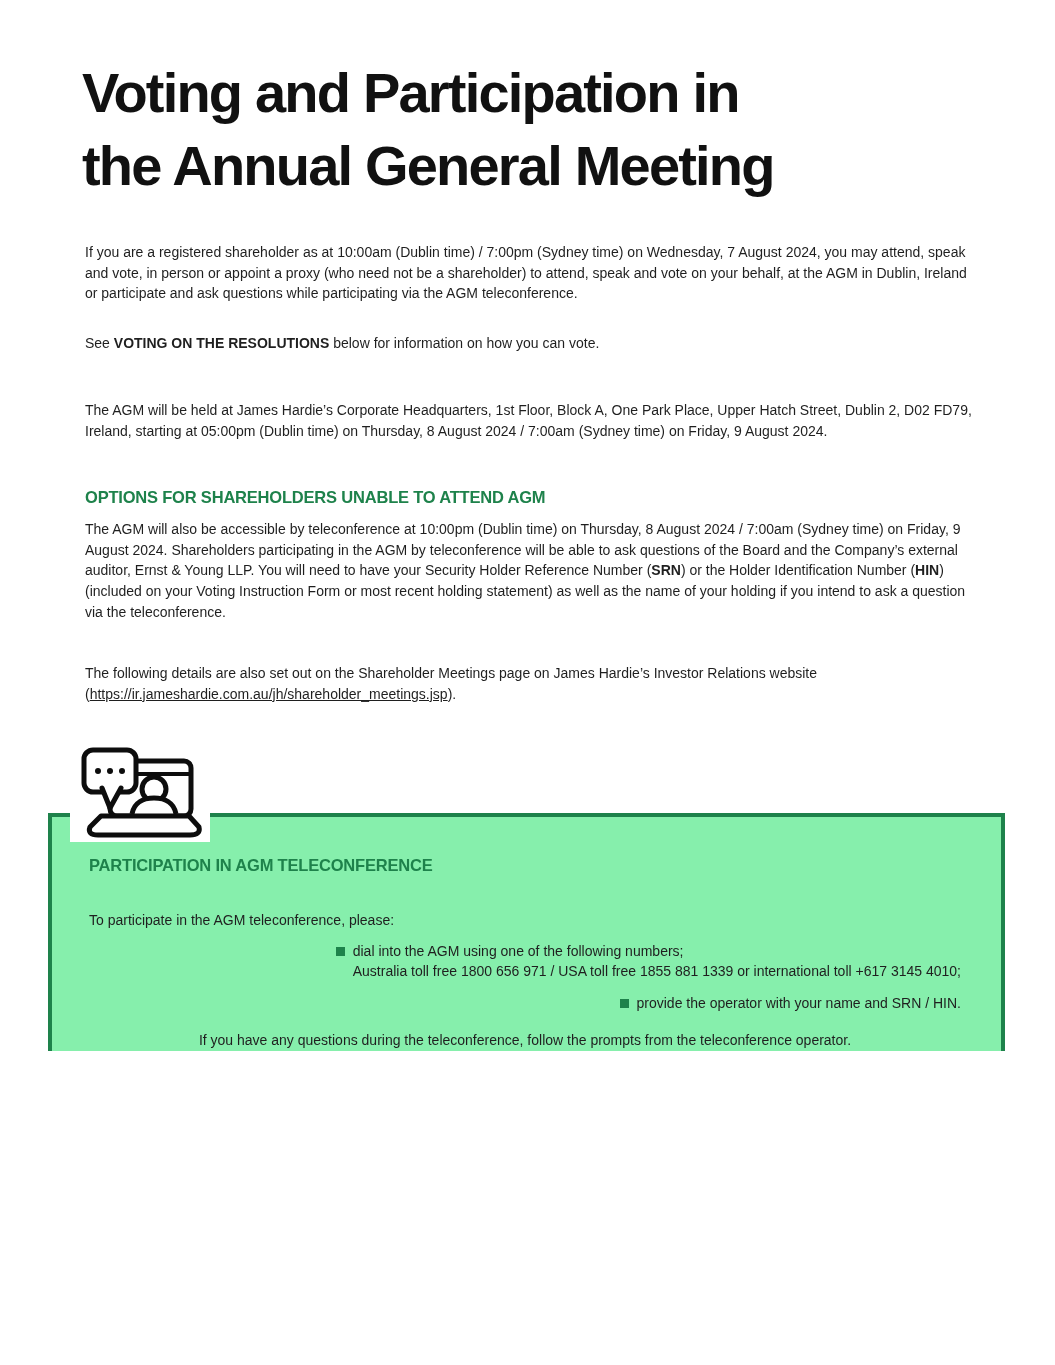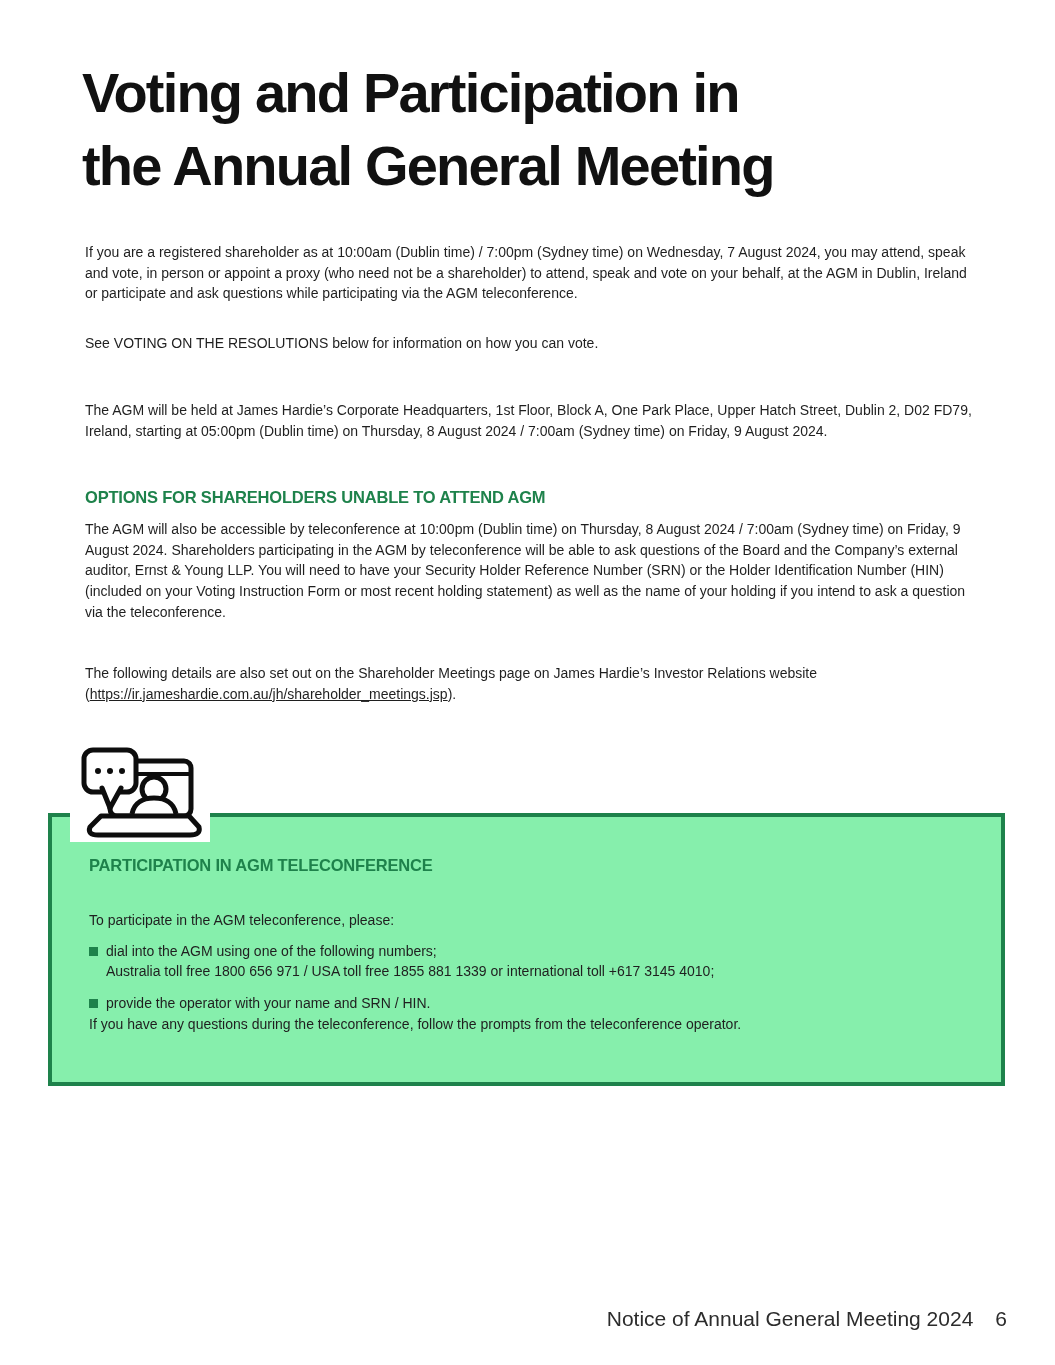--- a/index.html
+++ b/index.html
@@ -1,20 +1,20 @@
 <!DOCTYPE html>
 <html><head>
 <meta charset="utf-8">
 <style>
   * { margin: 0; padding: 0; box-sizing: border-box; }
   html, body { background: #ffffff; }
   .page {
     position: relative;
     width: 1055px;
-    height: 1365px;
+    height: 1051px;
     background: #ffffff;
     font-family: "Liberation Sans", sans-serif;
     color: #1f1f1f;
     overflow: hidden;
   }
   .abs { position: absolute; }
   h1.title {
     left: 82px; top: 56px;
     font-size: 56px;
     line-height: 73px;
@@ -30,45 +30,45 @@
     color: #1f1f1f;
   }
   .col { left: 85px; width: 895px; }
   .green-head {
     font-size: 16.5px;
     line-height: 20px;
     font-weight: 700;
     letter-spacing: -0.2px;
     color: #1E824B;
   }
-  b, strong { font-weight: 400; }
+  b, strong { font-weight: 700; }
   a.doc-link {
     color: inherit;
     text-decoration: underline;
     cursor: pointer;
   }
   .telebox {
     left: 48px; top: 813px;
     width: 957px; height: 273px;
     border: 4px solid #1E824B;
     background: #86efac;
     padding: 38px 40px 0 37px;
   }
   .telebox .boxhead { margin-bottom: 13px; }
   .telebox .box-intro { margin-bottom: 10px; margin-top: 35px; }
   .bullet-list { list-style: none; }
-  .bullet-item { display: flex; margin-bottom: 11px; }
+  .bullet-item { display: flex; margin-bottom: 11px; justify-content: flex-end; }
   .bullet-square {
     flex: 0 0 auto;
     width: 9px; height: 9px;
     margin: 6px 8px 0 0;
     background: #1E824B;
   }
   .bullet-text span { display: block; }
-  .box-outro { margin-top: 0; }
+  .box-outro { margin-top: 0; text-align: center; }
   .icon-wrap {
     left: 70px; top: 746px;
     width: 140px; height: 96px;
     background: #ffffff;
     padding: 0 7px;
     z-index: 2;
   }
   .footer {
     top: 1307px; right: 48px;
     font-size: 21px;
@@ -127,21 +127,21 @@
     <h2 class="green-head boxhead">PARTICIPATION IN AGM TELECONFERENCE</h2>
     <p class="body box-intro">To participate in the AGM teleconference, please:</p>
     <ul class="bullet-list">
       <li class="bullet-item">
         <span class="bullet-square"></span>
         <div class="body bullet-text">
           <span>dial into the AGM using one of the following numbers;</span>
           <span>Australia toll free 1800 656 971 / USA toll free 1855 881 1339 or international toll +617 3145 4010;</span>
         </div>
       </li>
-      <li class="bullet-item" style="margin-bottom:0;">
+      <li class="bullet-item" style="margin-bottom:16px;">
         <span class="bullet-square"></span>
         <div class="body bullet-text">
           <span>provide the operator with your name and SRN / HIN.</span>
         </div>
       </li>
     </ul>
     <p class="body box-outro">If you have any questions during the teleconference, follow the prompts from the teleconference operator.</p>
   </div>
 
   <div class="abs footer">

